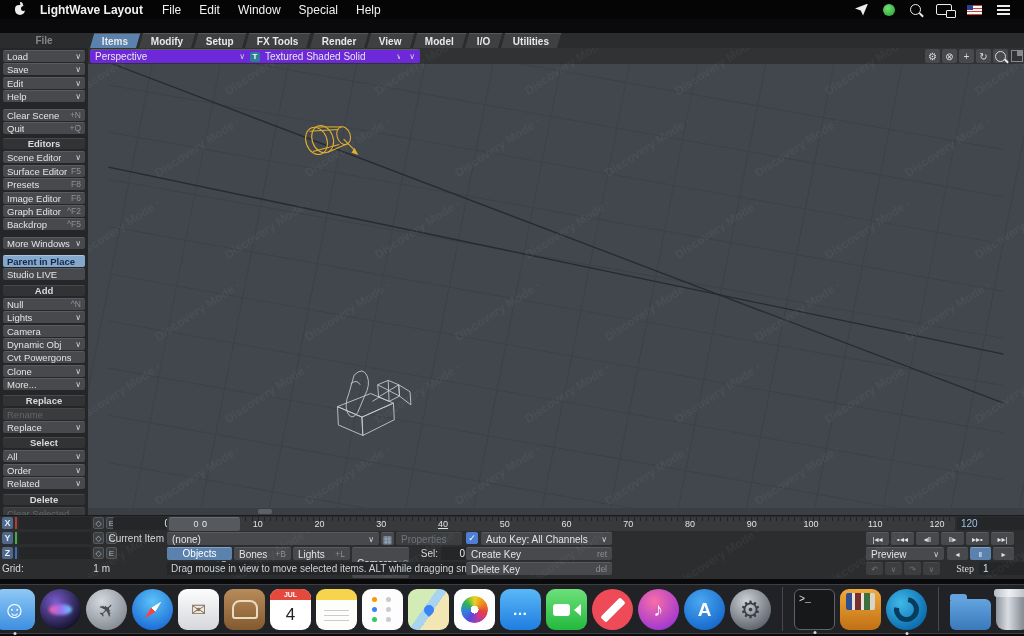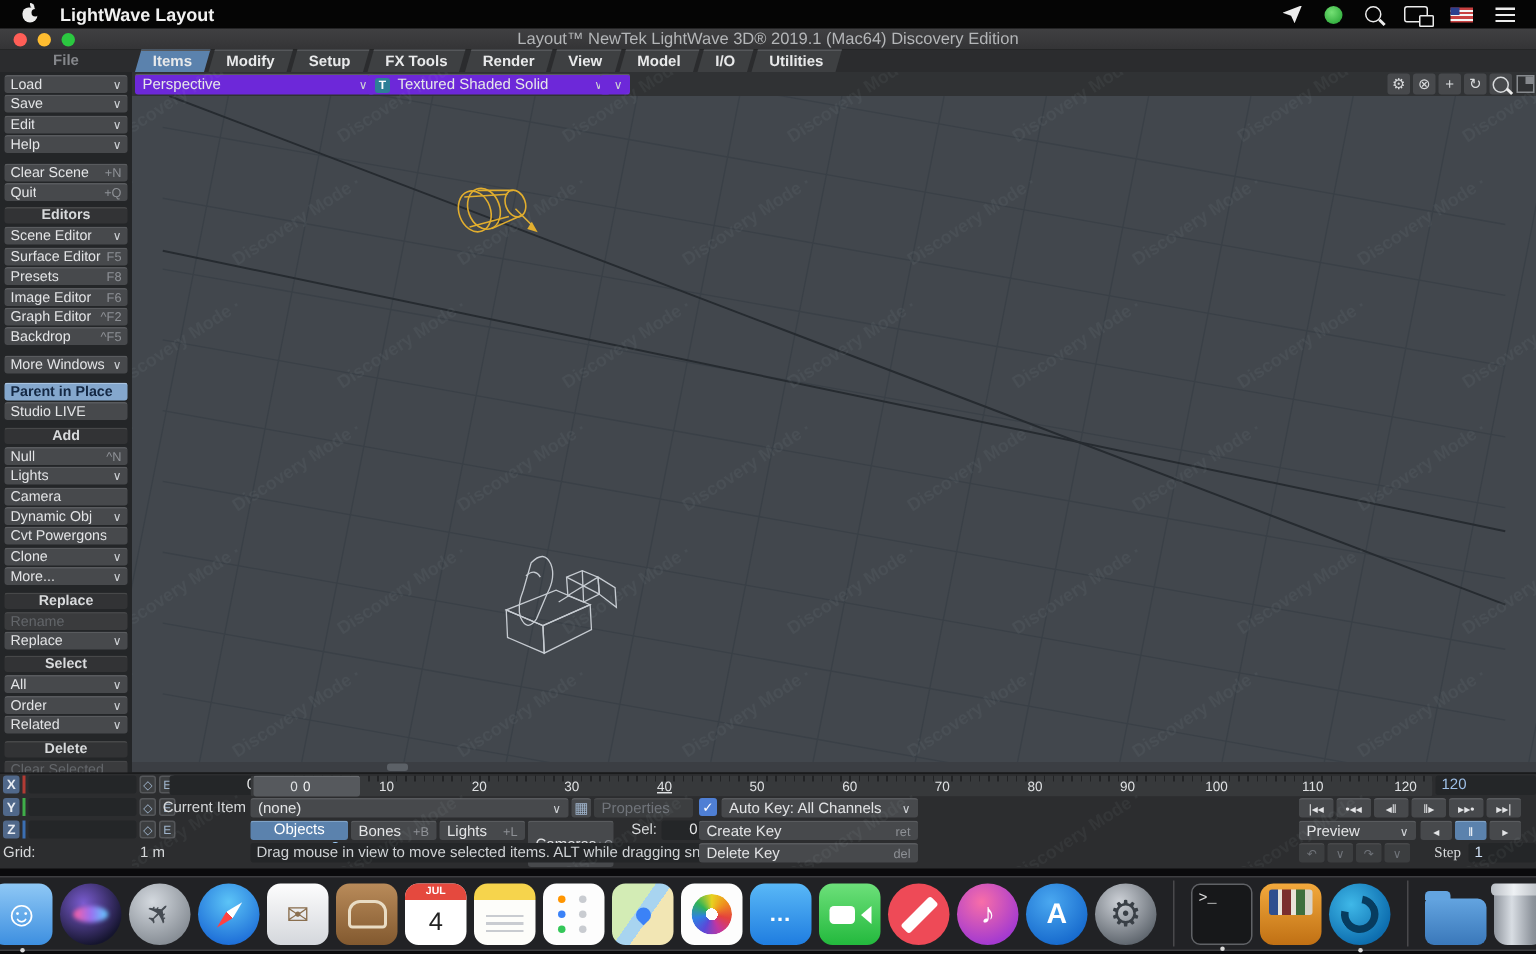--- a/index.html
+++ b/index.html
@@ -164,36 +164,31 @@
 
 <div id="page">
 
   <div id="menubar">
     <span class="apple">
         <i></i>
         <i></i>
         <i></i>
       </span>
     <span class="appname">LightWave Layout</span>
+    <span id="menus"><span class="menu-item">File</span><span class="menu-item">Edit</span><span class="menu-item">Window</span><span class="menu-item">Special</span><span class="menu-item">Help</span></span>
     <span id="mb-right">
       <span class="mi-cursor"></span>
       <span class="mi-green"></span>
       <span class="mag"></span>
       <span class="mi-disp"></span>
       <span class="mi-flag"></span>
       <span class="mi-list"></span>
     </span>
   </div>
 
-  <div id="titlebar">
-    <span class="tl red"></span>
-    <span class="tl yellow"></span>
-    <span class="tl green"></span>
-    <span id="win-title">Layout™ NewTek LightWave 3D® 2019.1 (Mac64) Discovery Edition</span>
-  </div>
 
   <div id="tabbar">
     <span id="sidebar-tab-label">File</span>
     <span id="tabs">
         <div class="tab active">
           <span>Items</span>
         </div>
         <div class="tab">
           <span>Modify</span>
         </div>

